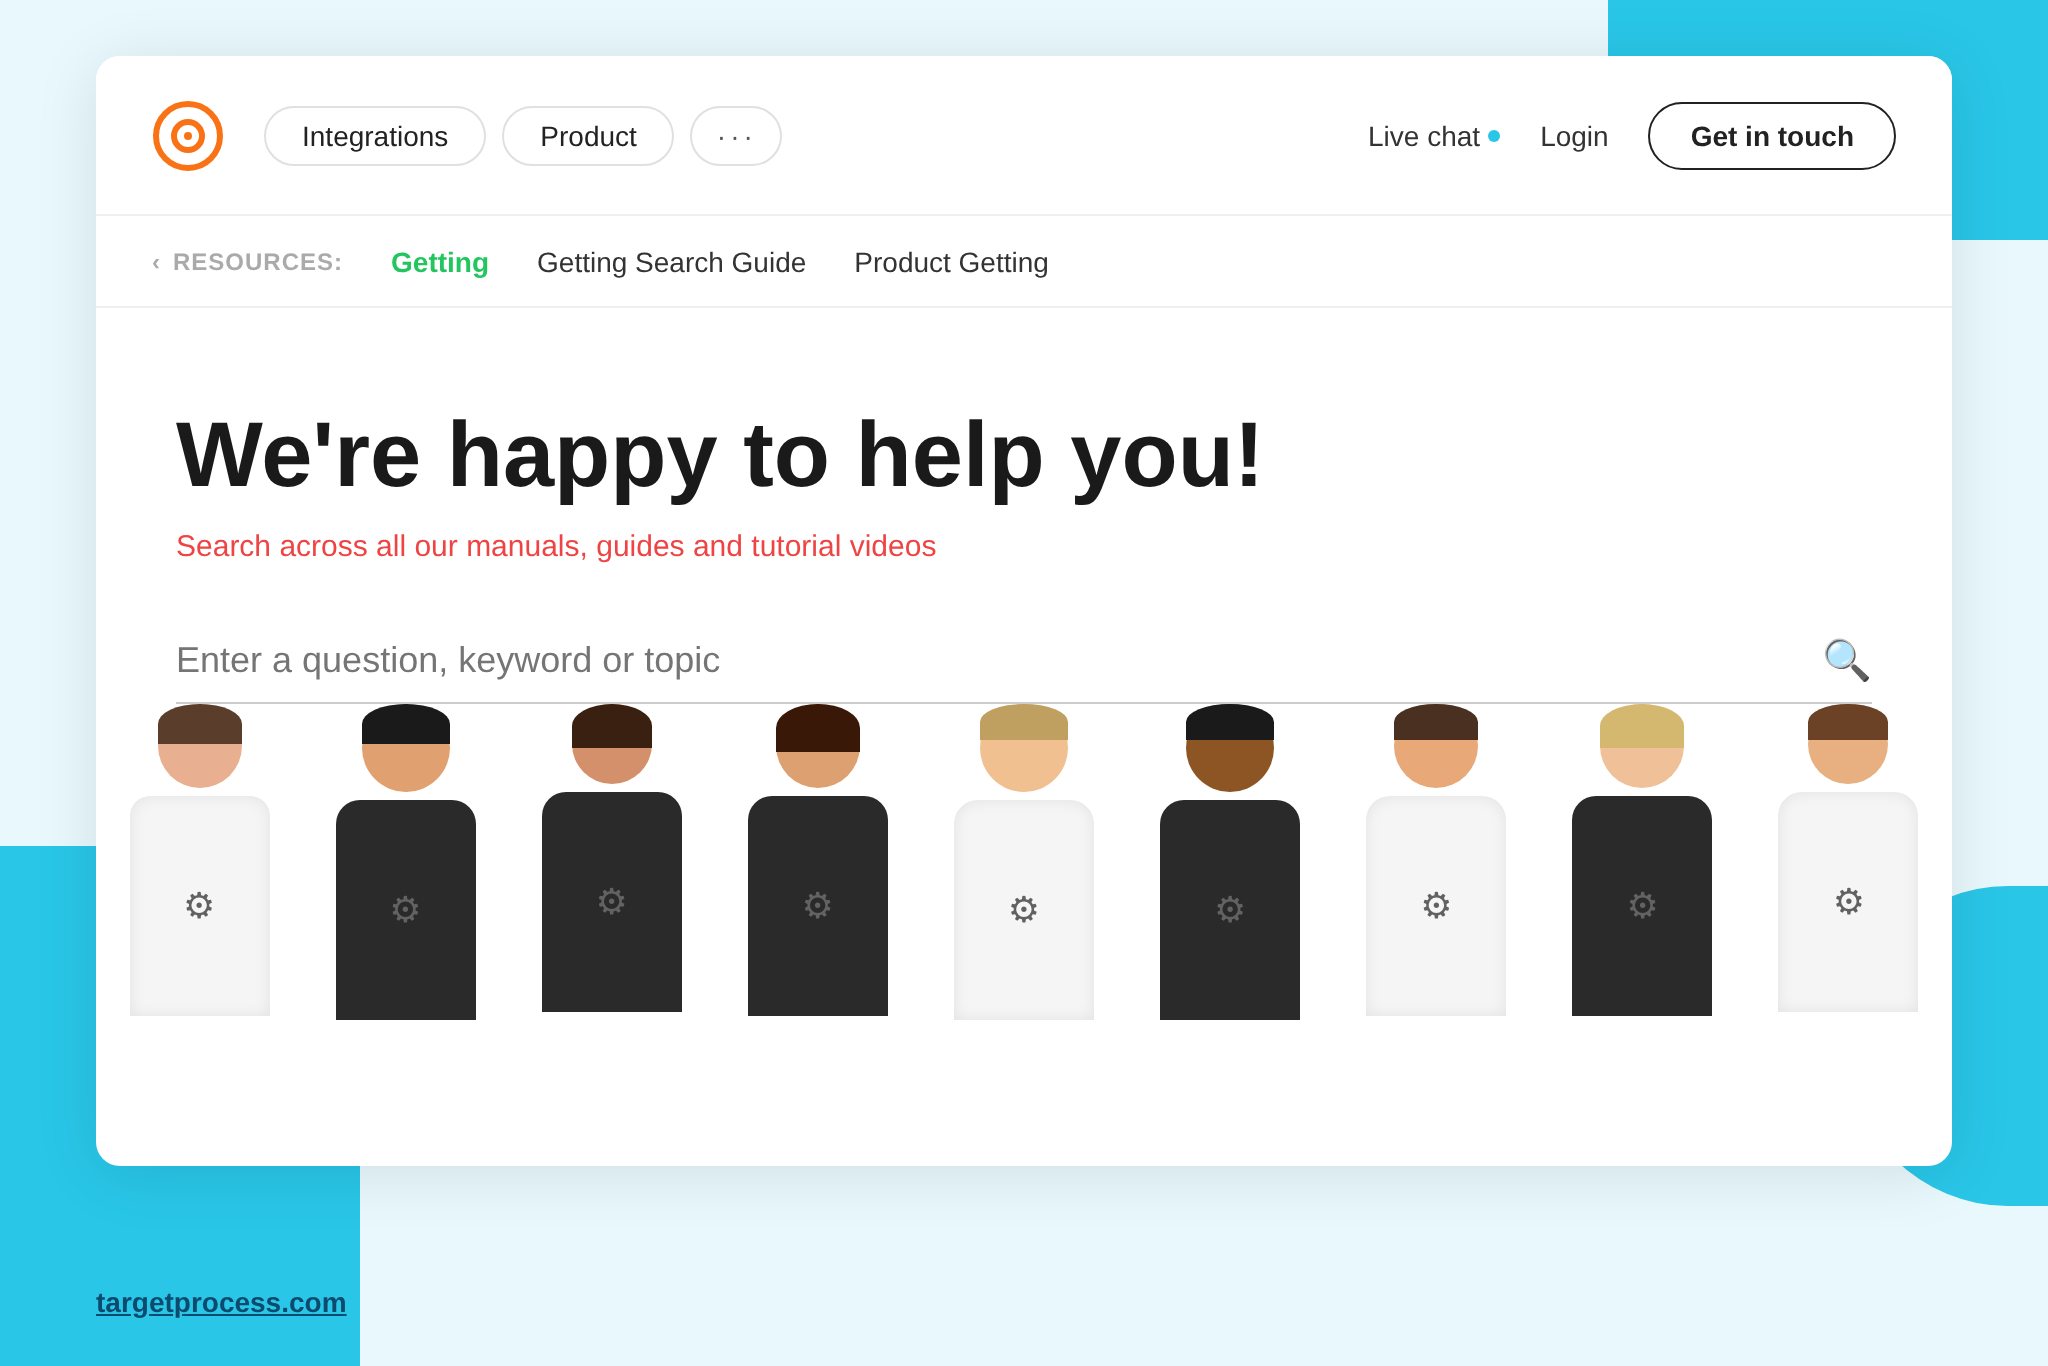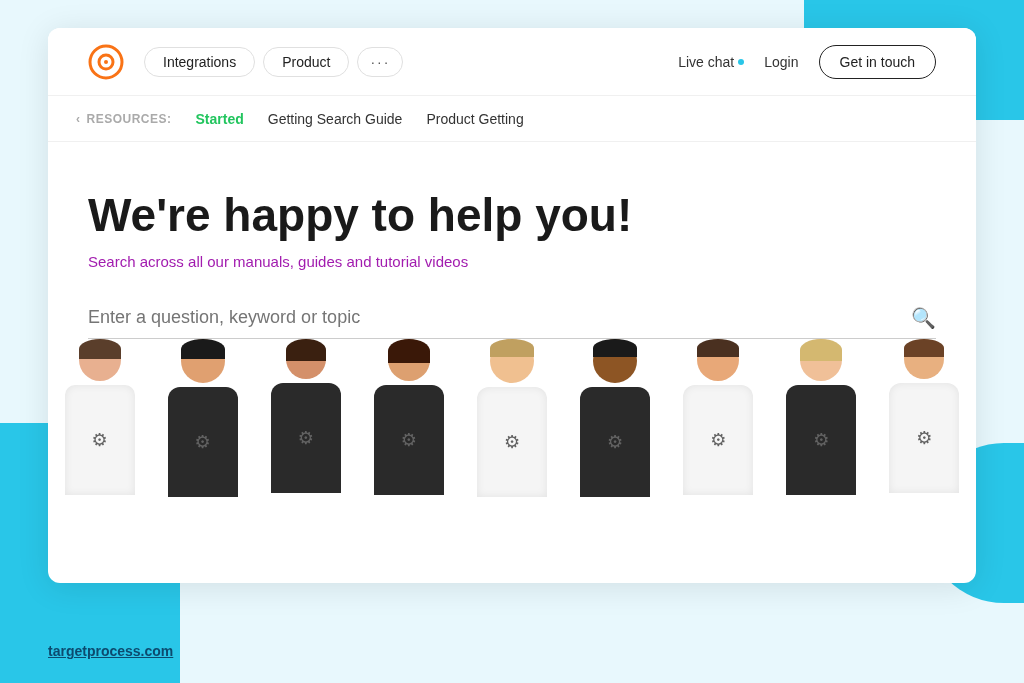--- a/index.html
+++ b/index.html
@@ -64,22 +64,22 @@
       background: #ffffff;
       border-radius: 12px;
       box-shadow: 0 4px 32px rgba(0,0,0,0.10);
       overflow: hidden;
       z-index: 1;
     }
 
     
     .navbar {
       display: flex;
-      padding: 0 40px;
-      height: 68px;
+      padding: 0 28px;
+      height: 80px;
       border-bottom: 1px solid #f0f0f0;
       background: #fff;
     }
 
     .logo {
       display: flex;
       align-items: center;
       margin-right: 20px;
     }
 
@@ -144,21 +144,21 @@
       font-size: 14px;
       color: #333;
       cursor: pointer;
     }
 
     .nav-get-in-touch {
       border: 1.5px solid #222;
       border-radius: 20px;
       padding: 8px 20px;
       font-size: 14px;
-      font-weight: 400;
+      font-weight: 700;
       color: #222;
       background: #fff;
       cursor: pointer;
     }
 
     
     .sub-navbar {
       display: flex;
       align-items: center;
       padding: 0 28px;
@@ -204,21 +204,21 @@
     .hero-title {
       font-size: 46px;
       font-weight: 700;
       color: #1a1a1a;
       line-height: 1.1;
       margin-bottom: 12px;
     }
 
     .hero-subtitle {
       font-size: 15px;
-      color: #a21caf;
+      color: #ef4444;
       margin-bottom: 28px;
     }
 
     
     .search-bar {
       display: flex;
       align-items: center;
       border-bottom: 1.5px solid #ccc;
       padding: 8px 0;
       margin-bottom: 0;
@@ -341,21 +341,21 @@
       <span class="nav-login">Login</span>
       <button class="nav-get-in-touch">Get in touch</button>
     </div>
   </nav>
 
   <div class="sub-navbar">
     <span class="sub-nav-resources">
       <span class="sub-nav-arrow">‹</span>
       <span>RESOURCES:</span>
     </span>
-    <span class="sub-nav-item active">Started</span>
+    <span class="sub-nav-item active">Getting</span>
     <span class="sub-nav-item">Getting Search Guide</span>
     <span class="sub-nav-item">Product Getting</span>
   </div>
 
   <div class="hero">
     <h1 class="hero-title">We're happy to help you!</h1>
     <p class="hero-subtitle">Search across all our manuals, guides and tutorial videos</p>
 
     <div class="search-bar">
       <input class="search-input" type="text" placeholder="Enter a question, keyword or topic" style="">

